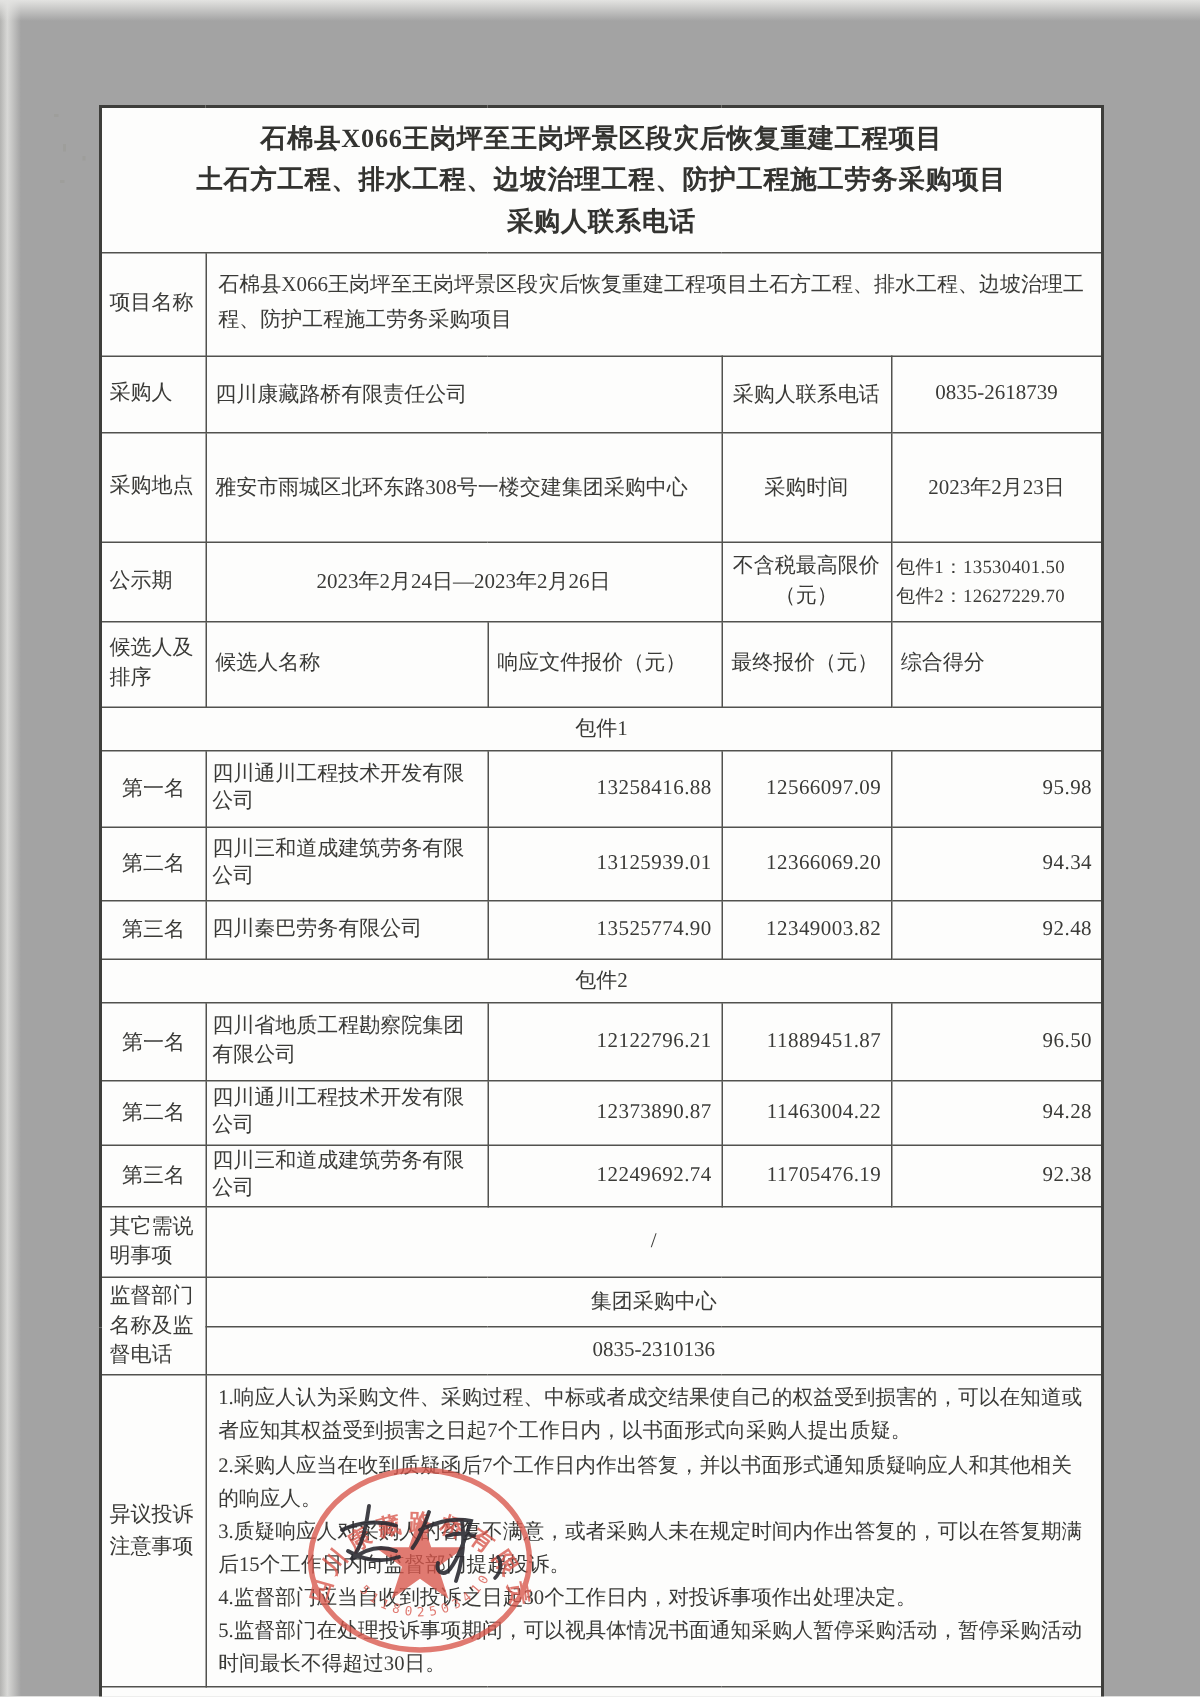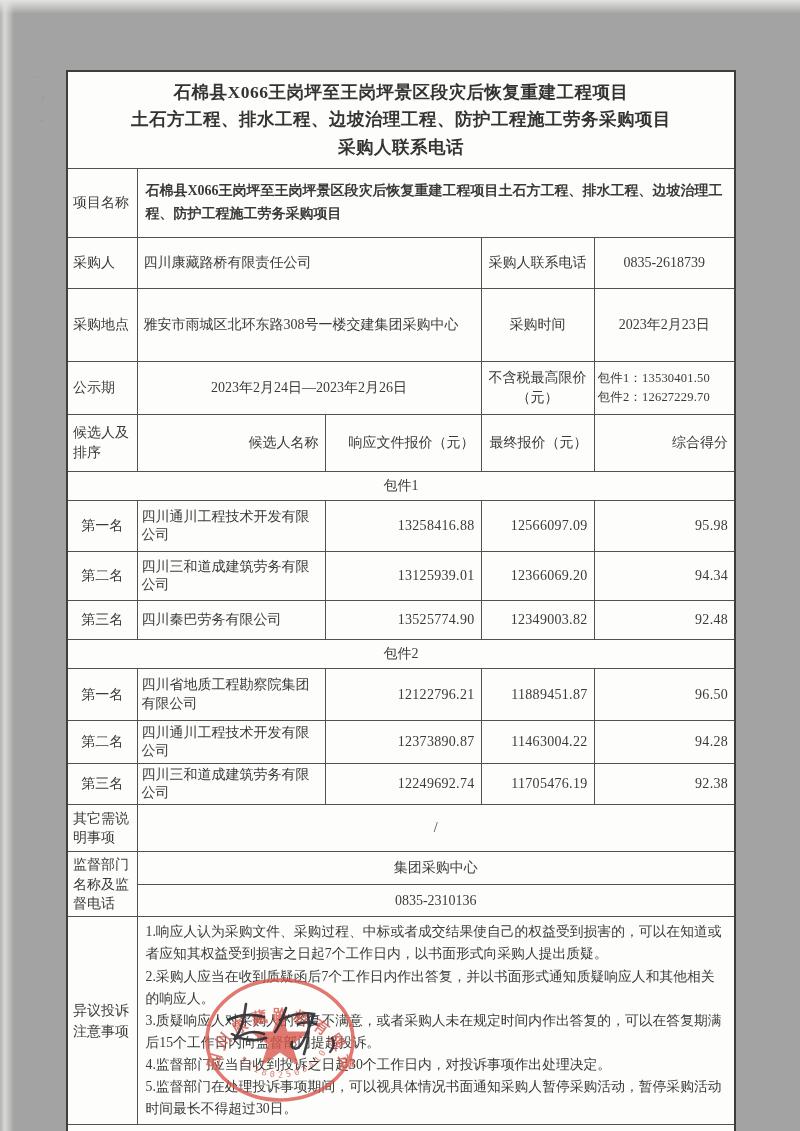--- a/index.html
+++ b/index.html
@@ -39,23 +39,23 @@
   }
   td.title-cell{
     text-align:center;font-weight:bold;font-size:17.5px;
     line-height:1.55;color:#333330;padding:6px 10px;letter-spacing:.5px;
   }
   td.lbl{padding:2px 4px 2px 5px;line-height:1.45;}
   td.ctr{text-align:center;}
   td.name-cell{line-height:1.3;padding:2px 4px;}
   td.num-cell{text-align:right;letter-spacing:.3px;}
   td.pkg-cell{text-align:center;height:26px;padding:1px;margin-left:16px;}
-  td.hdr{text-align:right;line-height:1.4;}
+  td.hdr{text-align:left;line-height:1.4;}
   td.maxprice{font-size:12.5px;line-height:1.5;padding:2px 3px;letter-spacing:.2px;white-space:nowrap;}
-  td.proj-val{line-height:1.62;padding:4px 8px;font-weight:bold;}
+  td.proj-val{line-height:1.62;padding:4px 8px;}
   td.objection-cell{line-height:1.6;font-size:13.8px;padding:4px 8px;vertical-align:middle;}
   td.sign-cell{font-size:14px;padding:2px 6px;}
   .stamp-wrap{position:absolute;left:202px;top:976px;width:156px;height:132px;pointer-events:none;}
   .sig-wrap{position:absolute;left:220px;top:990px;width:150px;height:80px;pointer-events:none;}
 </style>
 </head>
 <body>
 
 <div class="page">
   <div class="scan-edge-left"></div>

